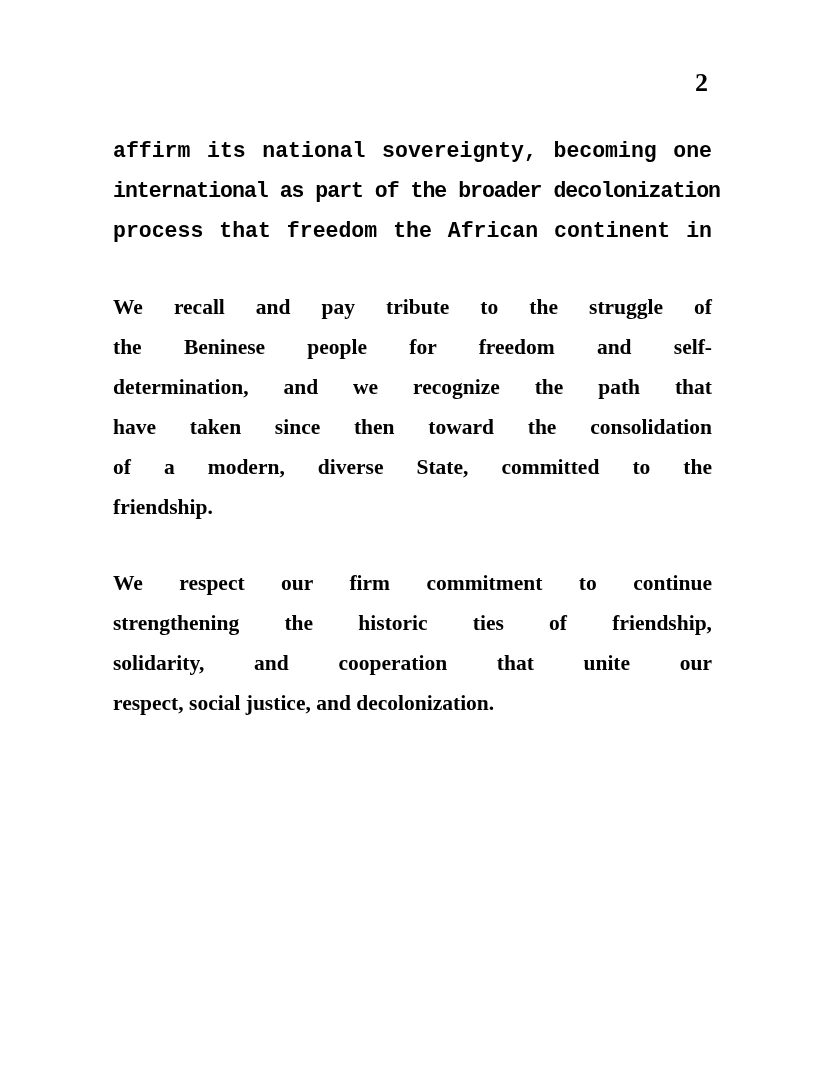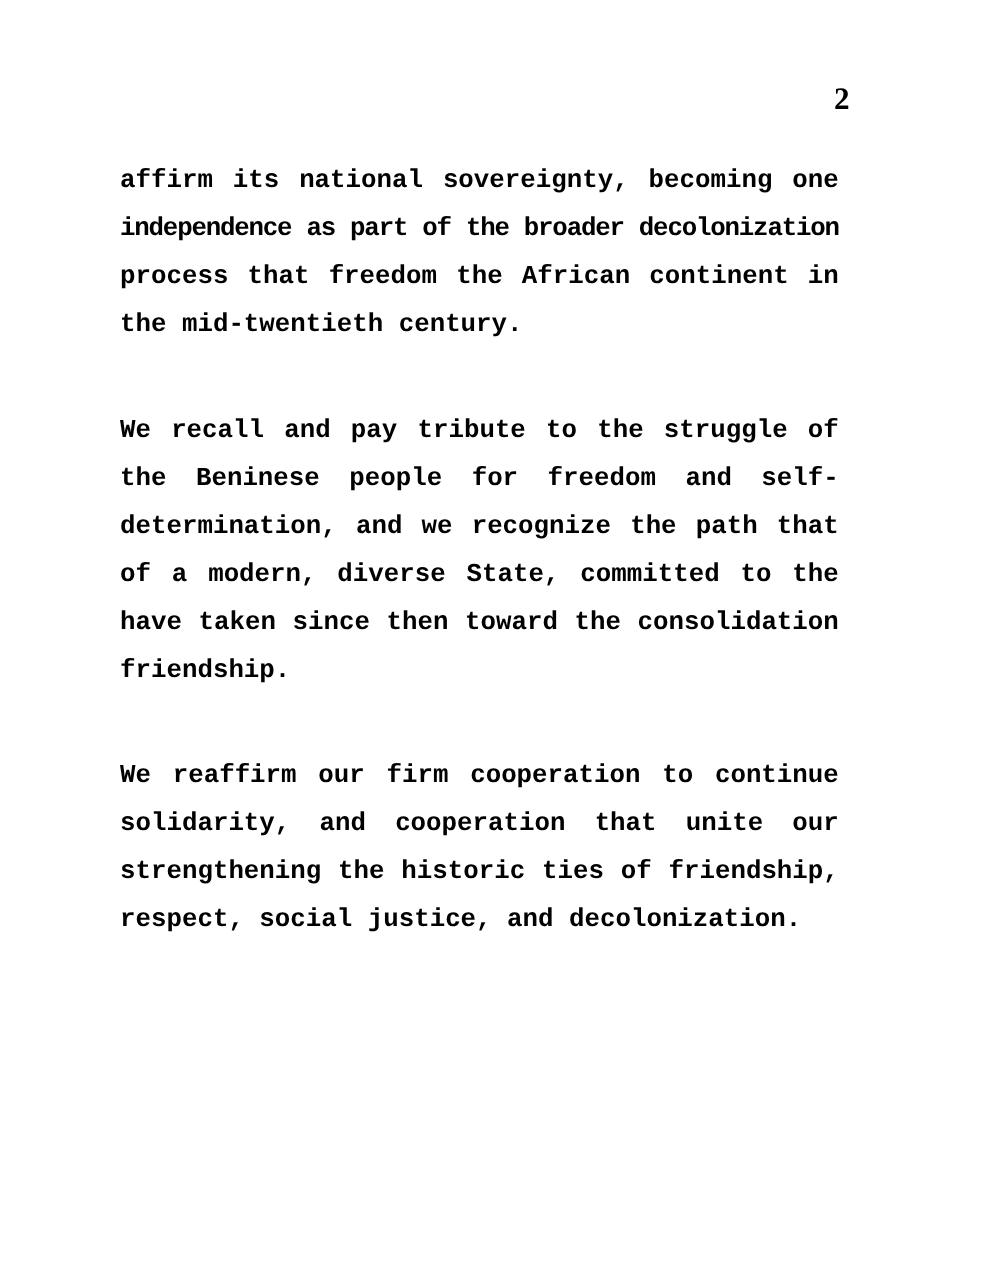--- a/index.html
+++ b/index.html
@@ -24,29 +24,29 @@
     text-align: right;
     font-family: "Liberation Serif", "DejaVu Serif", serif;
     font-weight: 700;
     font-size: 26px;
     line-height: 26px;
     color: #000000;
   }
   .page-body {
     position: absolute;
     top: 131px;
-    left: 100px;
+    left: 113px;
     width: 599px;
     font-size: 21.5px;
     font-weight: 700;
     line-height: 40px;
     color: #000000;
   }
   .paragraph { margin: 0; }
-  .paragraph + .paragraph { margin-top: 48px; }
+  .paragraph + .paragraph { margin-top: 36px; font-family: Liberation Serif, serif; }
   .line {
     text-align: justify;
     text-align-last: justify;
     white-space: nowrap;
     overflow: visible;
   }
   .line.last {
     text-align-last: left;
   }
   .line.condensed {
@@ -57,35 +57,34 @@
 <body>
 
 <div class="page">
 
   <div class="page-number">2</div>
 
   <div class="page-body">
 
     <div class="paragraph">
       <div class="line">affirm its national sovereignty, becoming one</div>
-      <div class="line condensed">independence as part of the broader decolonization</div>
+      <div class="line condensed">international as part of the broader decolonization</div>
       <div class="line">process that freedom the African continent in</div>
-      <div class="line last">the mid-twentieth century.</div>
     </div>
 
     <div class="paragraph">
       <div class="line">We recall and pay tribute to the struggle of</div>
       <div class="line">the Beninese people for freedom and self-</div>
       <div class="line">determination, and we recognize the path that</div>
+      <div class="line">have taken since then toward the consolidation</div>
       <div class="line">of a modern, diverse State, committed to the</div>
-      <div class="line">have taken since then toward the consolidation</div>
       <div class="line last">friendship.</div>
     </div>
 
     <div class="paragraph">
-      <div class="line">We reaffirm our firm cooperation to continue</div>
+      <div class="line">We respect our firm commitment to continue</div>
+      <div class="line">strengthening the historic ties of friendship,</div>
       <div class="line">solidarity, and cooperation that unite our</div>
-      <div class="line">strengthening the historic ties of friendship,</div>
       <div class="line last">respect, social justice, and decolonization.</div>
     </div>
 
   </div>
 </div>
 
 </body></html>

